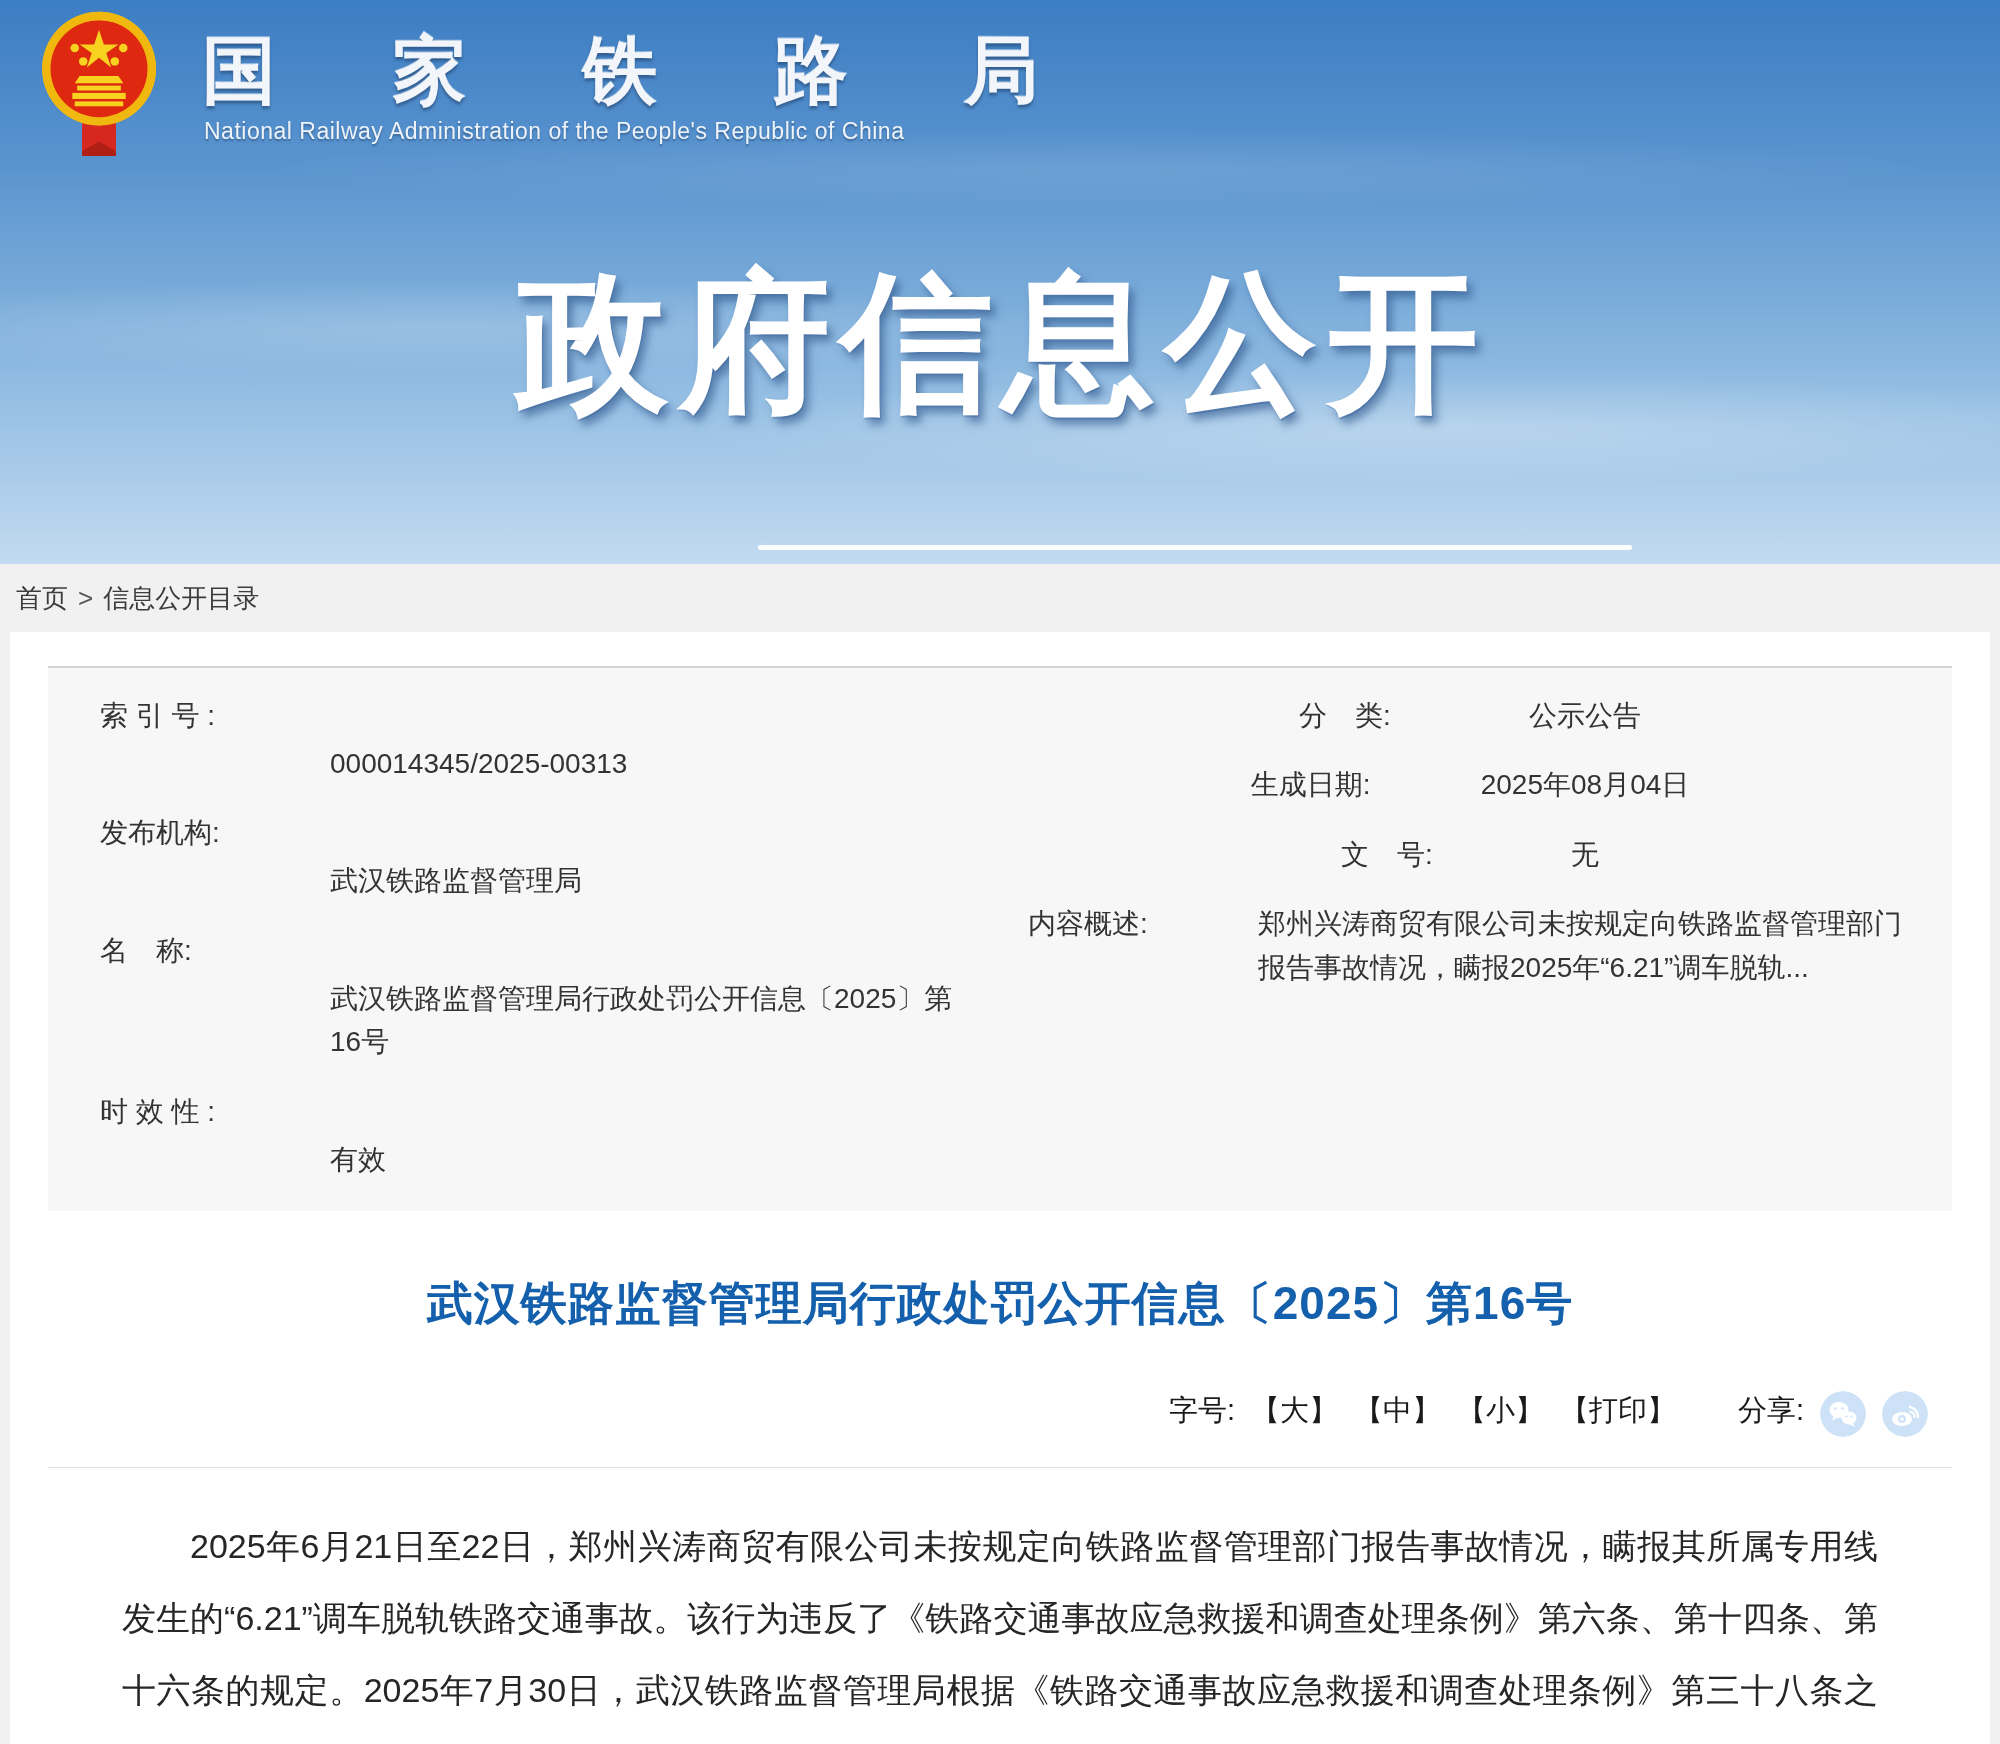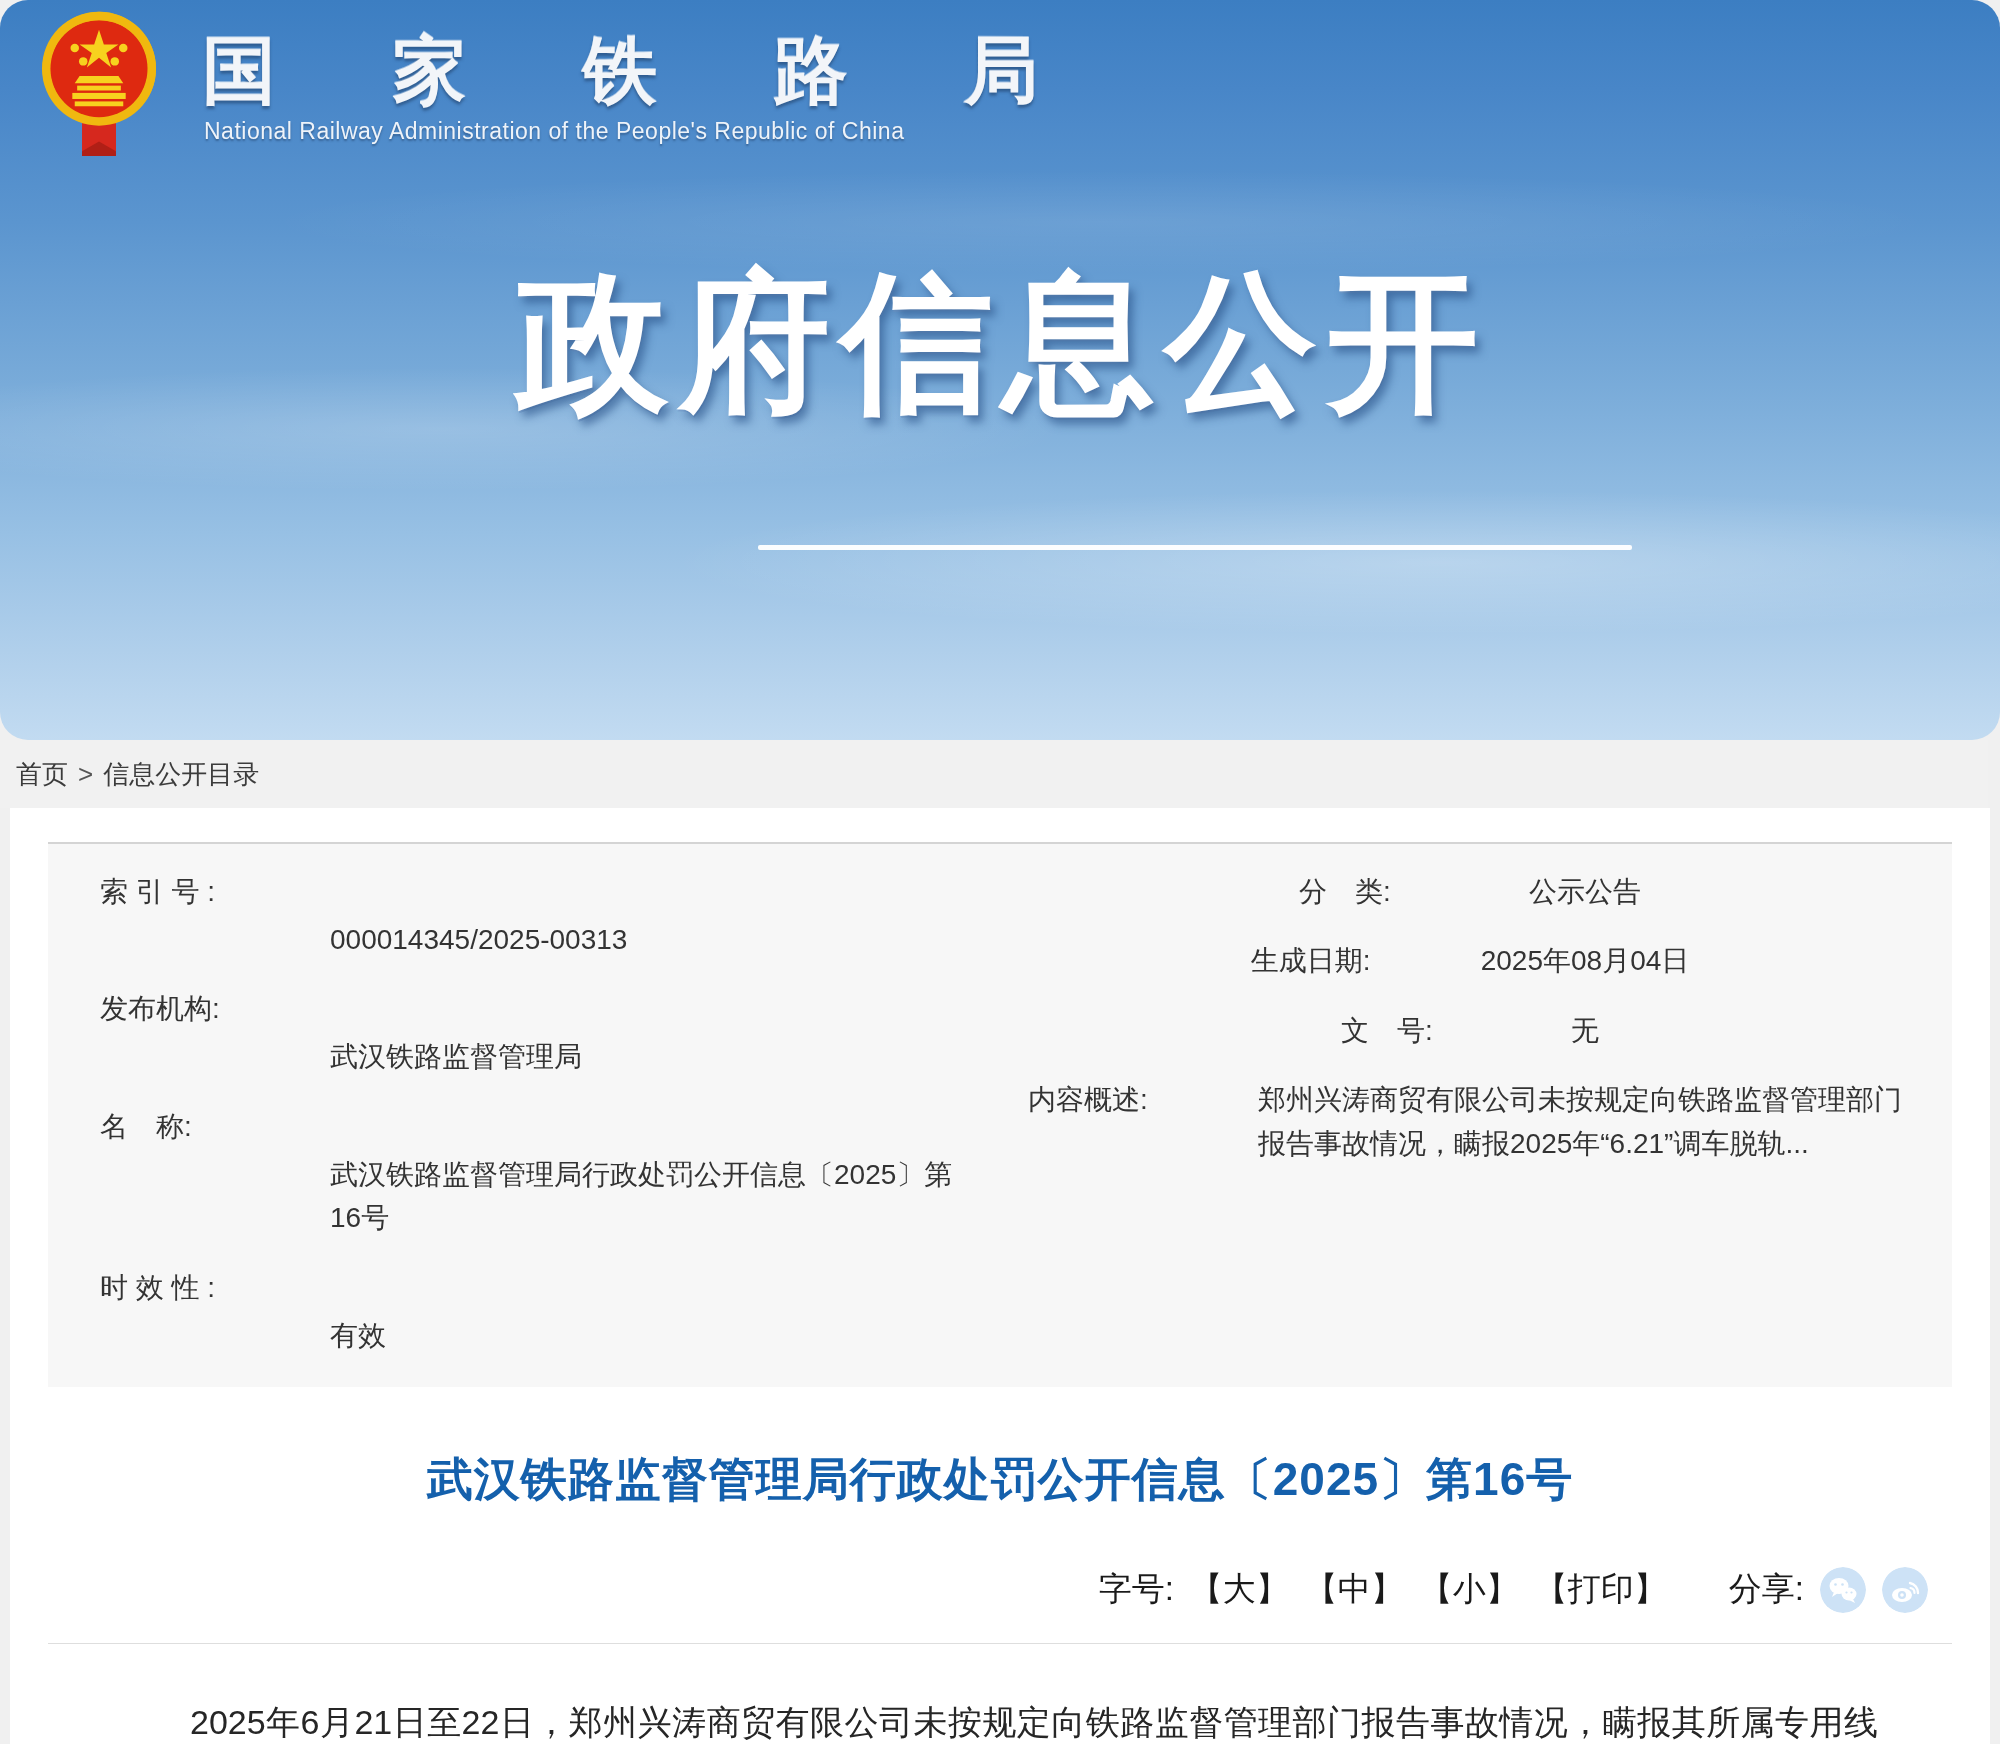--- a/index.html
+++ b/index.html
@@ -1,26 +1,25 @@
 <!DOCTYPE html>
 <html><head>
 <meta charset="utf-8">
 <style>
   * { margin:0; padding:0; box-sizing:border-box; }
   html,body { width:2000px; height:1744px; overflow:hidden;
     font-family:"Liberation Sans","DejaVu Sans",sans-serif; background:#f0f0f0; }
 
   
-  .banner { position:relative; width:2000px; height:740px;
+  .banner { position:relative; width:2000px; height:564px;
     background:
       radial-gradient(55% 14% at 72% 76%, rgba(255,255,255,.28), transparent 70%),
       radial-gradient(45% 12% at 22% 58%, rgba(255,255,255,.18), transparent 70%),
       radial-gradient(60% 10% at 55% 30%, rgba(255,255,255,.10), transparent 70%),
       linear-gradient(180deg,#3c7ec2 0%,#4886c8 12%,#5b95cf 30%,#79abd9 52%,#97c0e4 72%,#b3d1ec 90%,#c2dbf1 100%);
-    border-radius: 28px;
   }
   .emblem { position:absolute; left:38px; top:8px; width:122px; height:148px; }
   .site-name { position:absolute; left:202px; top:22px; font-size:74px; font-weight:bold;
     letter-spacing:48px; color:#f2f5f9; white-space:nowrap;
     text-shadow:0 3px 3px rgba(30,60,100,.55), 0 -1px 0 rgba(255,255,255,.5); }
   .site-name-en { position:absolute; left:204px; top:118px; font-size:23px; font-weight:normal;
     color:#eef3f9; letter-spacing:.5px; text-shadow:0 2px 2px rgba(30,60,100,.5); white-space:nowrap; }
   .banner-title { position:absolute; left:5px; right:0; top:242px; text-align:center;
     font-size:152px; font-weight:bold; letter-spacing:10px; color:#ffffff; white-space:nowrap;
     text-shadow:5px 7px 9px rgba(35,75,130,.55), 1px 2px 0 rgba(120,160,205,.8); }
@@ -44,21 +43,21 @@
   .meta-row { display:flex; margin-bottom:26px; font-size:28px; line-height:1.55; color:#333; }
   .meta-row:last-child { margin-bottom:0; }
   .meta-label { flex:0 0 230px; white-space:pre; }
   .meta-value { flex:1 1 auto; }
   .meta-col-left .meta-value { max-width:650px;margin-top:48px; }
 
   .article-title { margin-top:62px; text-align:center; font-size:46px; font-weight:bold;
     color:#1460ac; letter-spacing:1px; }
 
   .controls { margin-top:56px; padding-right:62px; display:flex; justify-content:flex-end;
-    align-items:center; font-size:33px; color:#1a1a1a; }
+    align-items:flex-start; font-size:29px; color:#1a1a1a; }
   .controls .ctl { margin-left:16px; cursor:pointer; color:#1a1a1a; text-decoration:none; white-space:nowrap; }
   .controls .share-label { margin-left:62px; }
   .share-icon { width:46px; height:46px; margin-left:16px; border-radius:50%; display:inline-block; vertical-align:middle; cursor:pointer; }
 
   .divider { margin:30px 38px 0; border-bottom:1px solid #dedede; }
 
   .article-body { padding:42px 112px 0 112px; font-size:34px; line-height:2.12;
     color:#262626; text-align:justify; text-indent:2em;
     font-family:"Liberation Sans","DejaVu Sans",sans-serif; }
 </style>

